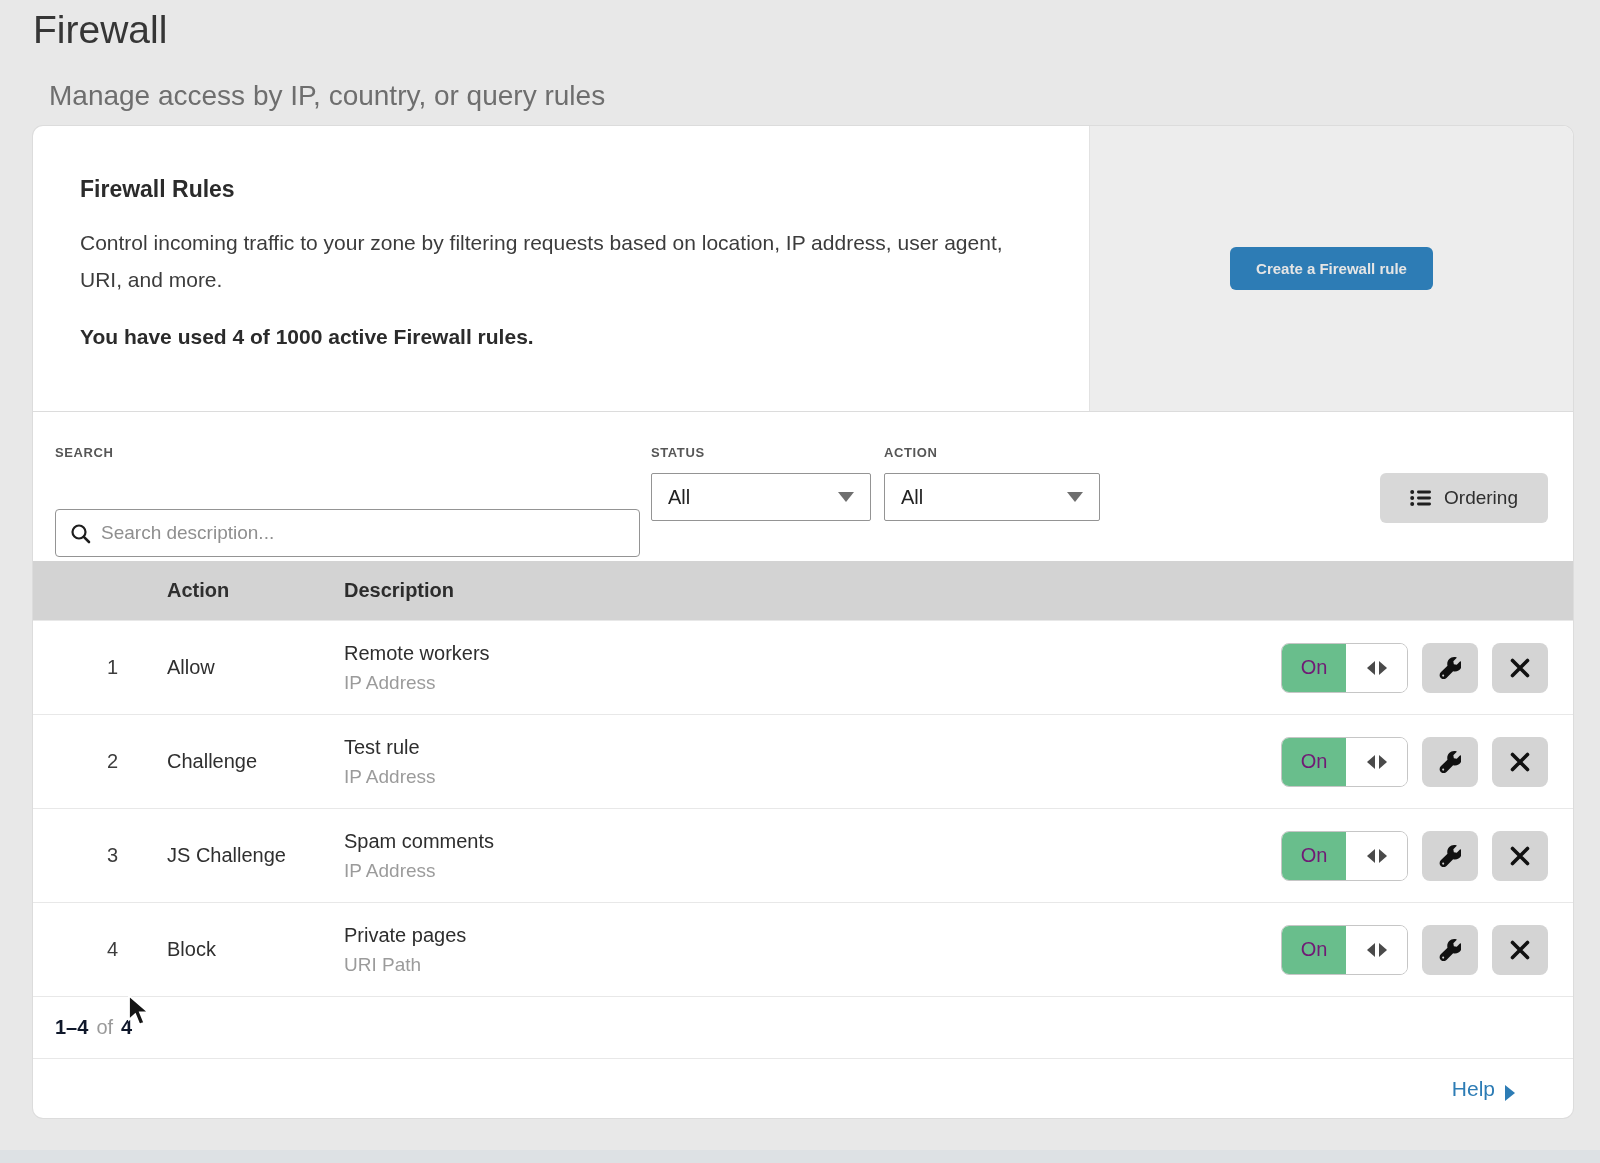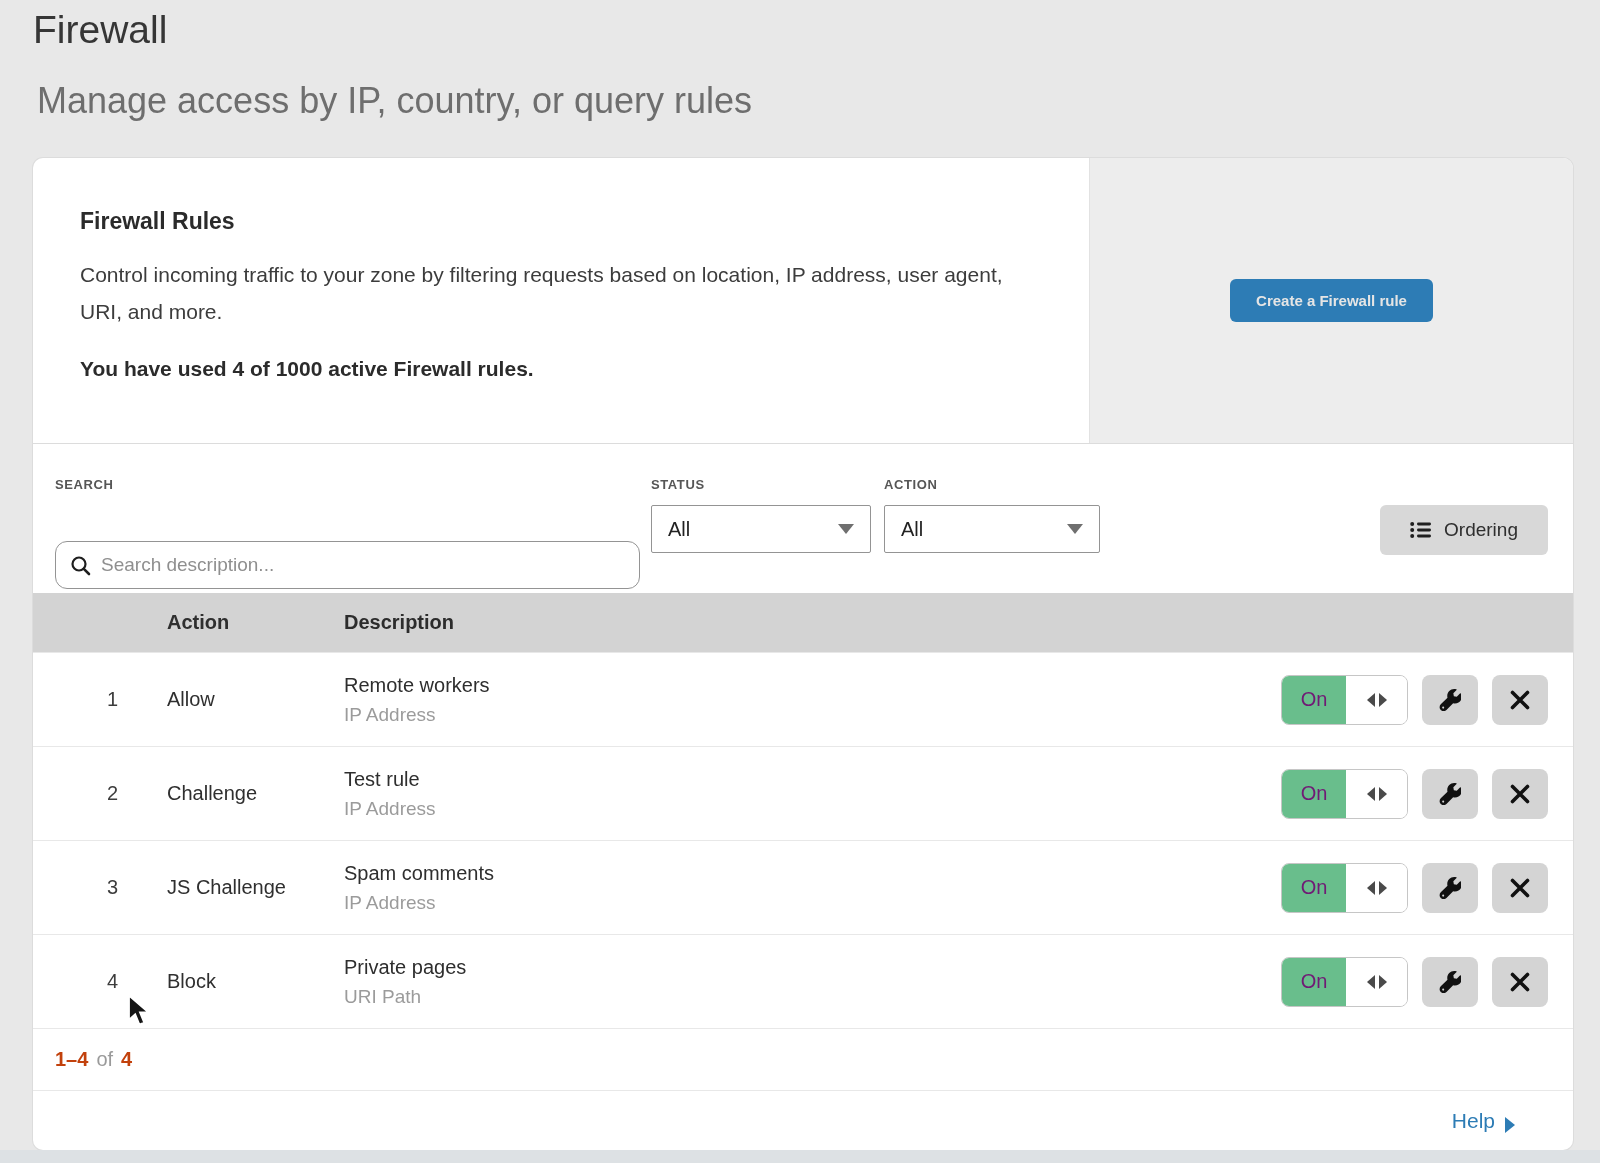--- a/index.html
+++ b/index.html
@@ -1,44 +1,44 @@
 <!DOCTYPE html>
 <html><head>
 <meta charset="utf-8">
 <style>
   * { margin:0; padding:0; box-sizing:border-box; }
   html,body { width:1600px; height:1163px; }
   body { font-family:"Liberation Sans", sans-serif; }
   .page { position:relative; width:1600px; height:1163px; background:#e8e8e8; overflow:hidden; }
 
   .page-title { position:absolute; left:33px; top:8px; font-size:39px; font-weight:400; color:#363636; }
-  .page-subtitle { position:absolute; left:37px; top:80px; font-size:36px; font-weight:400; color:#6e6e6e; }
-
-  .main-card { position:absolute; left:33px; top:158px; width:1540px; height:992px;
+  .page-subtitle { position:absolute; left:49px; top:80px; font-size:28px; font-weight:400; color:#6e6e6e; }
+
+  .main-card { position:absolute; left:33px; top:126px; width:1540px; height:992px;
                background:#ffffff; border-radius:10px; box-shadow:0 0 0 1px rgba(0,0,0,.05); }
 
   .card-top { display:flex; height:285px; }
   .card-top-left { flex:1; padding:50px 47px 0 47px; }
   .rules-heading { font-size:23px; font-weight:bold; color:#2b2b2b; margin-bottom:22px; }
   .rules-desc { font-size:21px; color:#3c3c3c; line-height:1.75; max-width:950px; margin-bottom:26px; }
   .rules-usage { font-size:21px; font-weight:bold; color:#2b2b2b; }
   .card-top-right { width:484px; background:#ededed; border-left:1px solid #e2e2e2;
                     border-radius:0 10px 0 0; display:flex; align-items:center; justify-content:center; }
   .create-btn { background:#2d7cb5; color:#e5e5e5; font-size:15px; font-weight:bold; border:none;
                 border-radius:6px; padding:13px 26px; font-family:inherit; cursor:pointer; }
 
   .section-divider { height:1px; background:#dcdcdc; }
 
   .filters { display:flex; align-items:flex-start; padding:33px 25px 0 22px; height:149px; }
   .filter-group { display:flex; flex-direction:column; }
   .filter-label { font-size:13px; font-weight:bold; letter-spacing:.6px; color:#565656; margin-bottom:12px; height:16px; }
   .search-group { width:585px; margin-right:11px;gap:36px; }
   .status-group { width:220px; margin-right:13px; }
   .action-group { width:216px; }
-  .search-box { height:48px; border:1px solid #949494; border-radius:12px; background:#fff;
+  .search-box { height:48px; border:1px solid #949494; border-radius:4px; background:#fff;
                 display:flex; align-items:center; padding:0 14px; }
   .search-box input { border:none; outline:none; font-size:19px; color:#333; flex:1; margin-left:10px;
                       font-family:inherit; background:transparent; }
   .search-box input::placeholder { color:#8f8f8f; }
   .select-box { height:48px; border:1px solid #949494; border-radius:2px; background:#fff;
                 display:flex; align-items:center; justify-content:space-between; padding:0 16px;
                 font-size:20px; color:#222; cursor:pointer; }
   .caret { width:0; height:0; border-left:8px solid transparent; border-right:8px solid transparent;
            border-top:10px solid #6f6f6f; }
   .ordering-btn { margin-left:auto; margin-top:28px; width:168px; height:50px; background:#d8d8d8;
@@ -60,21 +60,21 @@
   .toggle-handle { width:61px; background:#fff; display:flex; align-items:center; justify-content:center; gap:4px; }
   .tri-left { width:0; height:0; border-top:7px solid transparent; border-bottom:7px solid transparent;
               border-right:8px solid #4a4a4a; }
   .tri-right { width:0; height:0; border-top:7px solid transparent; border-bottom:7px solid transparent;
                border-left:8px solid #4a4a4a; }
   .icon-btn { width:56px; height:50px; background:#d4d4d4; border:none; border-radius:8px;
               display:flex; align-items:center; justify-content:center; cursor:pointer; }
 
   .table-footer { height:62px; border-top:1px solid #e8e8e8; display:flex; align-items:center;
                   padding-left:22px; font-size:20px; }
-  .pg-range, .pg-total { color:#c2410c; font-weight:bold; }
+  .pg-range, .pg-total { color:#0f172a; font-weight:bold; }
   .pg-of { color:#9a9a9a; margin:0 8px; }
 
   .help-row { height:60px; border-top:1px solid #e8e8e8; display:flex; align-items:center;
               justify-content:flex-end; padding-right:58px; }
   .help-link { color:#2d7cb5; font-size:21px; display:flex; align-items:flex-end; gap:10px;
                text-decoration:none; cursor:pointer; }
   .help-tri { width:0; height:0; border-top:8px solid transparent; border-bottom:8px solid transparent;
               border-left:10px solid #2d7cb5; }
 
   .bottom-strip { position:absolute; left:0; bottom:0; width:100%; height:13px; background:#dde1e4; }

